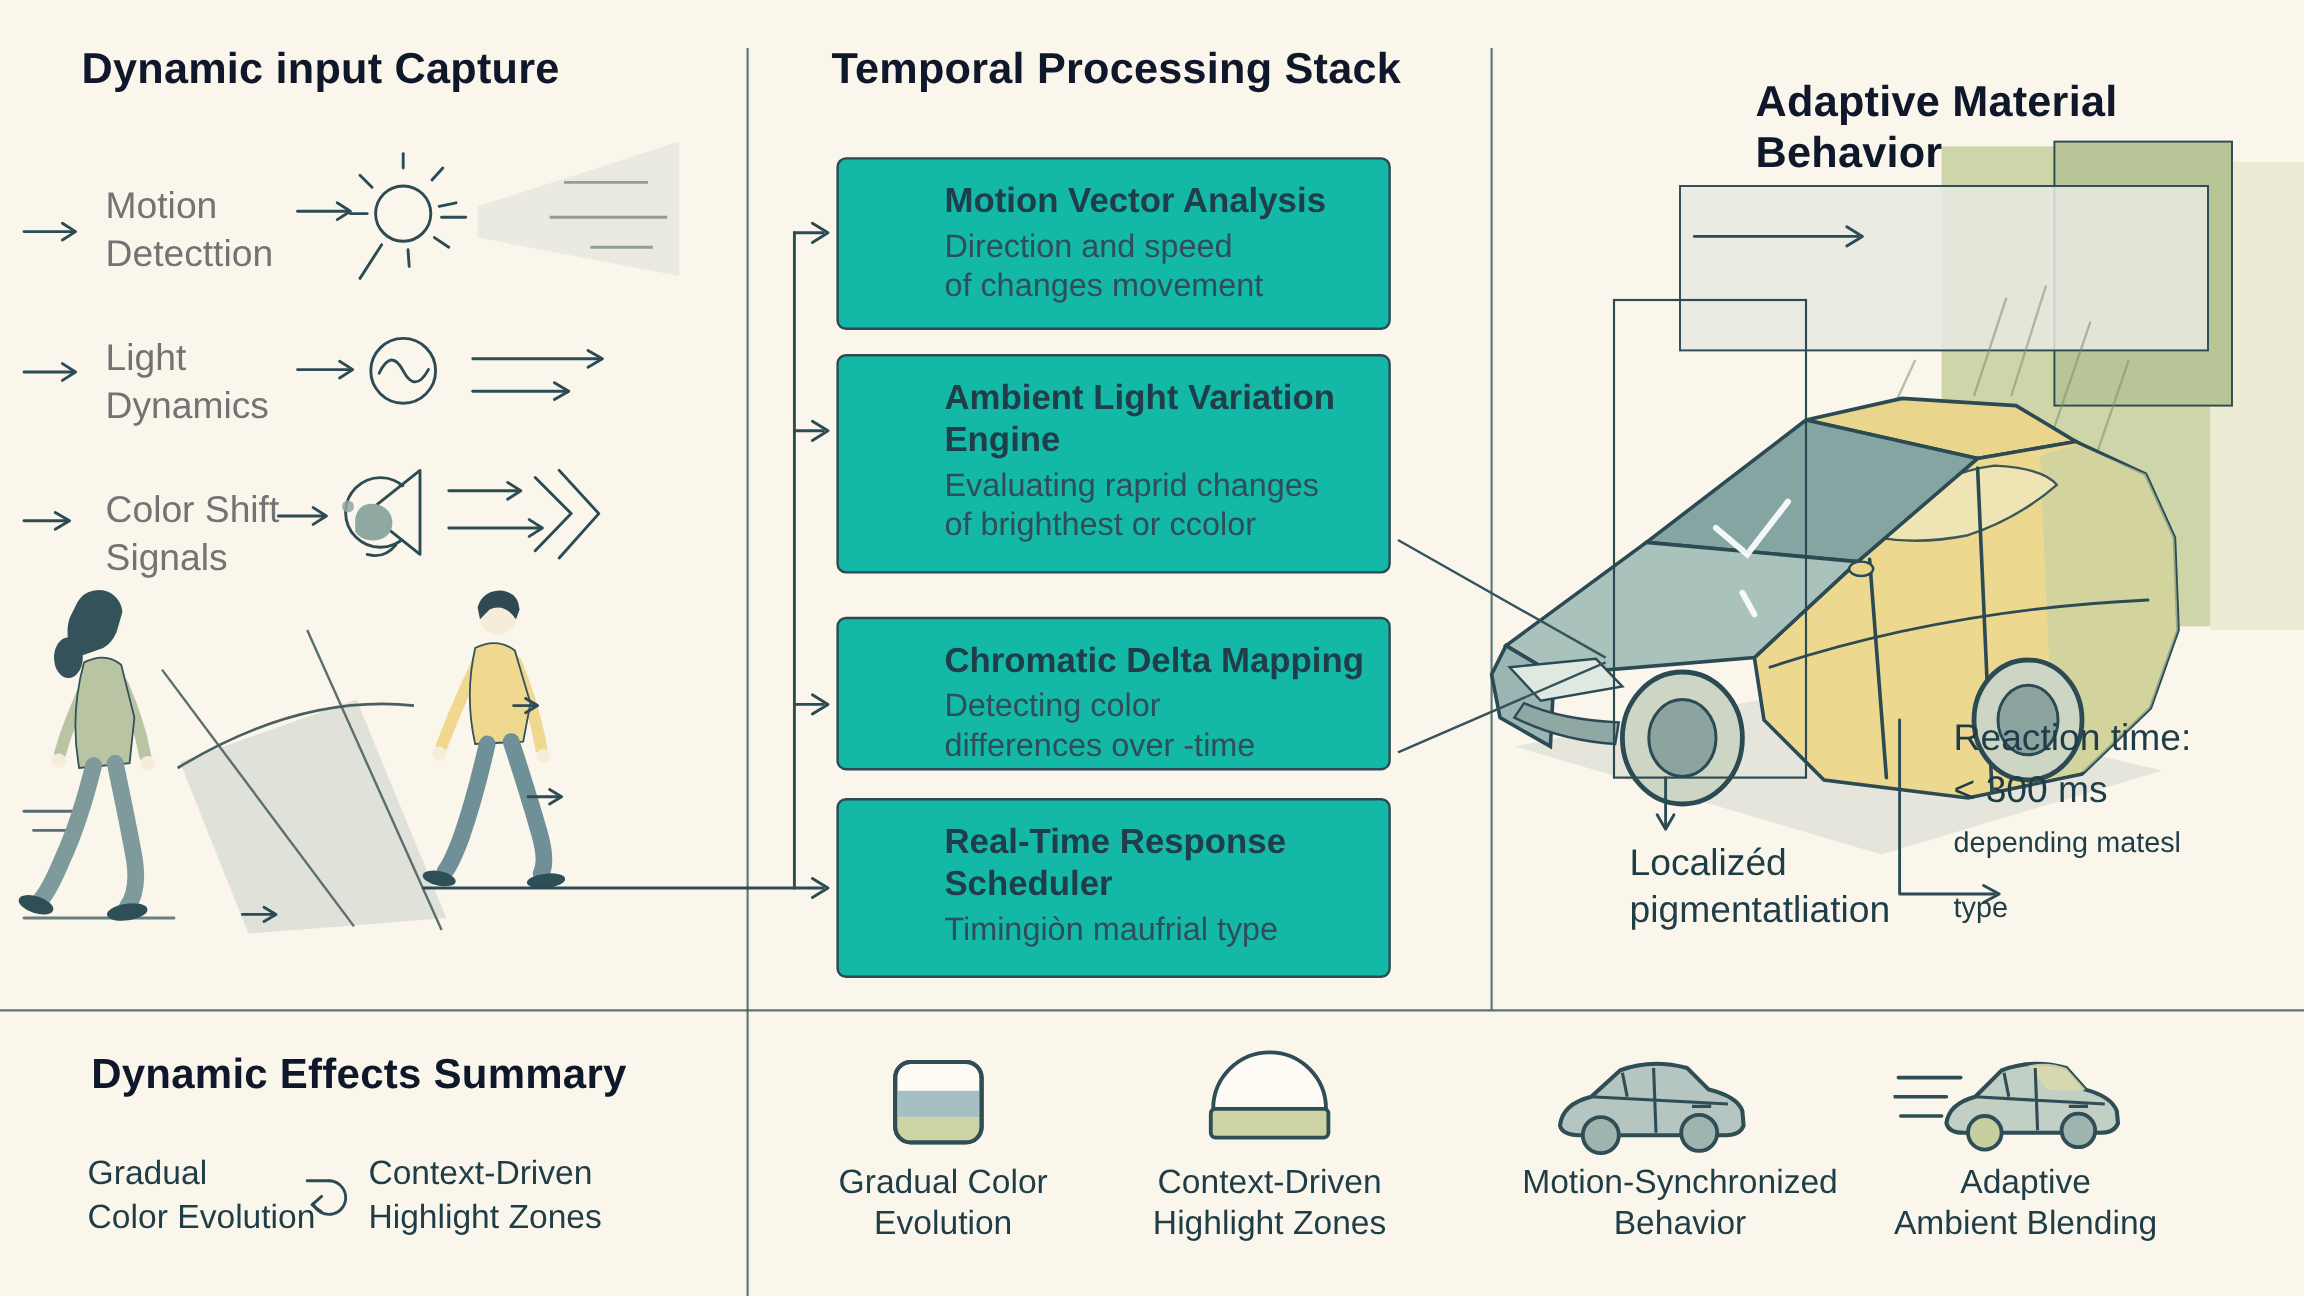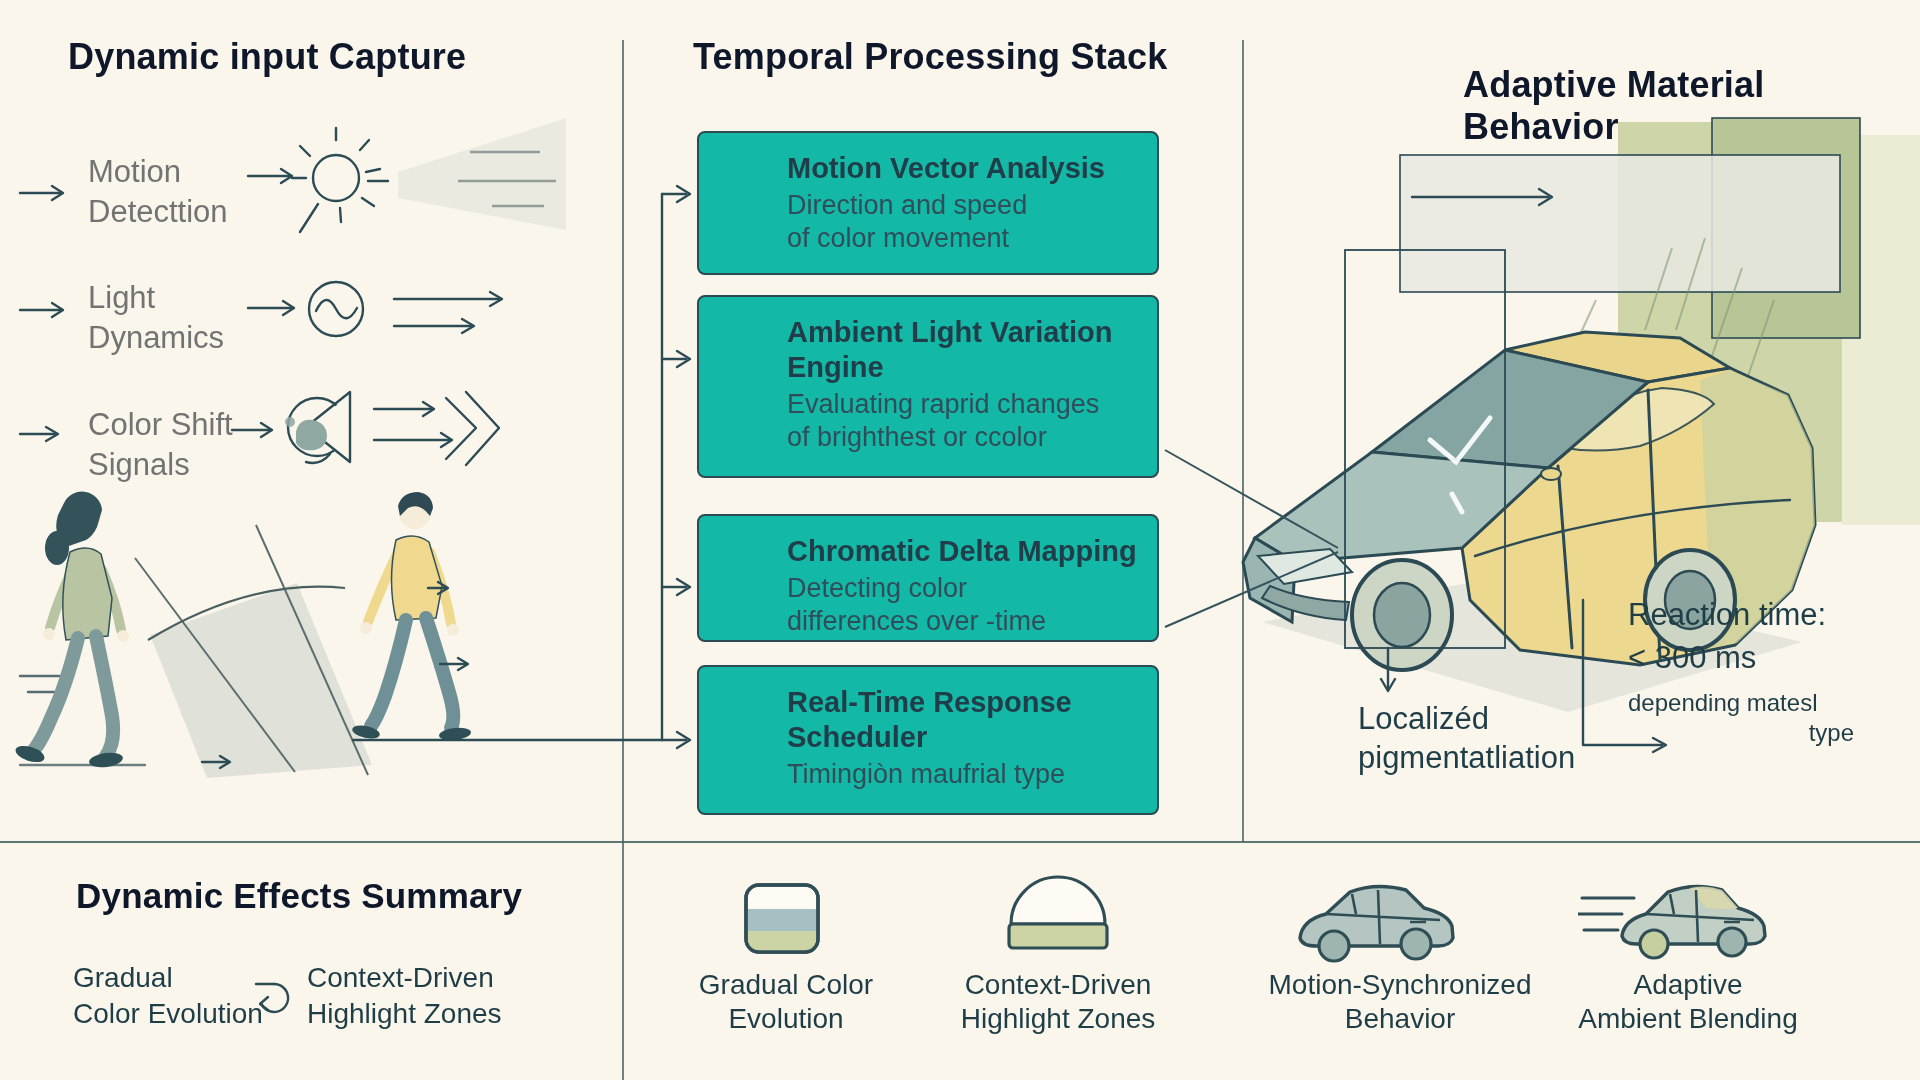--- a/index.html
+++ b/index.html
@@ -236,21 +236,21 @@
   <div class="abs rowlabel pl" style="left:88px;top:152px;">Motion
 Detecttion</div>
   <div class="abs rowlabel pl" style="left:88px;top:278px;">Light
 Dynamics</div>
   <div class="abs rowlabel pl" style="left:88px;top:405px;">Color Shift
 Signals</div>
 
   <div class="box" style="top:131px;height:144px;">
     <h3 class="pl">Motion Vector Analysis</h3>
     <p class="pl">Direction and speed
-of color movement</p>
+of changes movement</p>
   </div>
   <div class="box" style="top:295px;height:183px;">
     <h3 class="pl">Ambient Light Variation
 Engine</h3>
     <p class="pl">Evaluating raprid changes
 of brighthest or ccolor</p>
   </div>
   <div class="box" style="top:514px;height:128px;">
     <h3 class="pl">Chromatic Delta Mapping</h3>
     <p class="pl">Detecting color
@@ -261,21 +261,21 @@
 Scheduler</h3>
     <p class="pl">Timingiòn maufrial type</p>
   </div>
 
   <div class="abs callout pl" style="left:1358px;top:700px;">Localizéd
 pigmentatliation</div>
   <div class="abs" style="left:1628px;top:596px;width:234px;">
     <div class="callout">Reaction time:</div>
     <div class="callout" style="margin-top:4px;">&lt; 300 ms</div>
     <div class="small" style="margin-top:10px;">depending matesl</div>
-    <div class="small" style="text-align:right;padding-right:8px;">type</div>
+    <div class="small" style="text-align:left;padding-right:8px;margin-top:24px;">type</div>
   </div>
 
   <div class="abs h1" style="left:76px;top:876px;font-size:35px;">Dynamic Effects Summary</div>
 
   <div class="abs sumlabel-left pl" style="left:73px;top:960px;">Gradual
 Color Evolution</div>
   <div class="abs sumlabel-left pl" style="left:307px;top:960px;">Context-Driven
 Highlight Zones</div>
 
   <div class="abs" style="left:744px;top:883px;">

